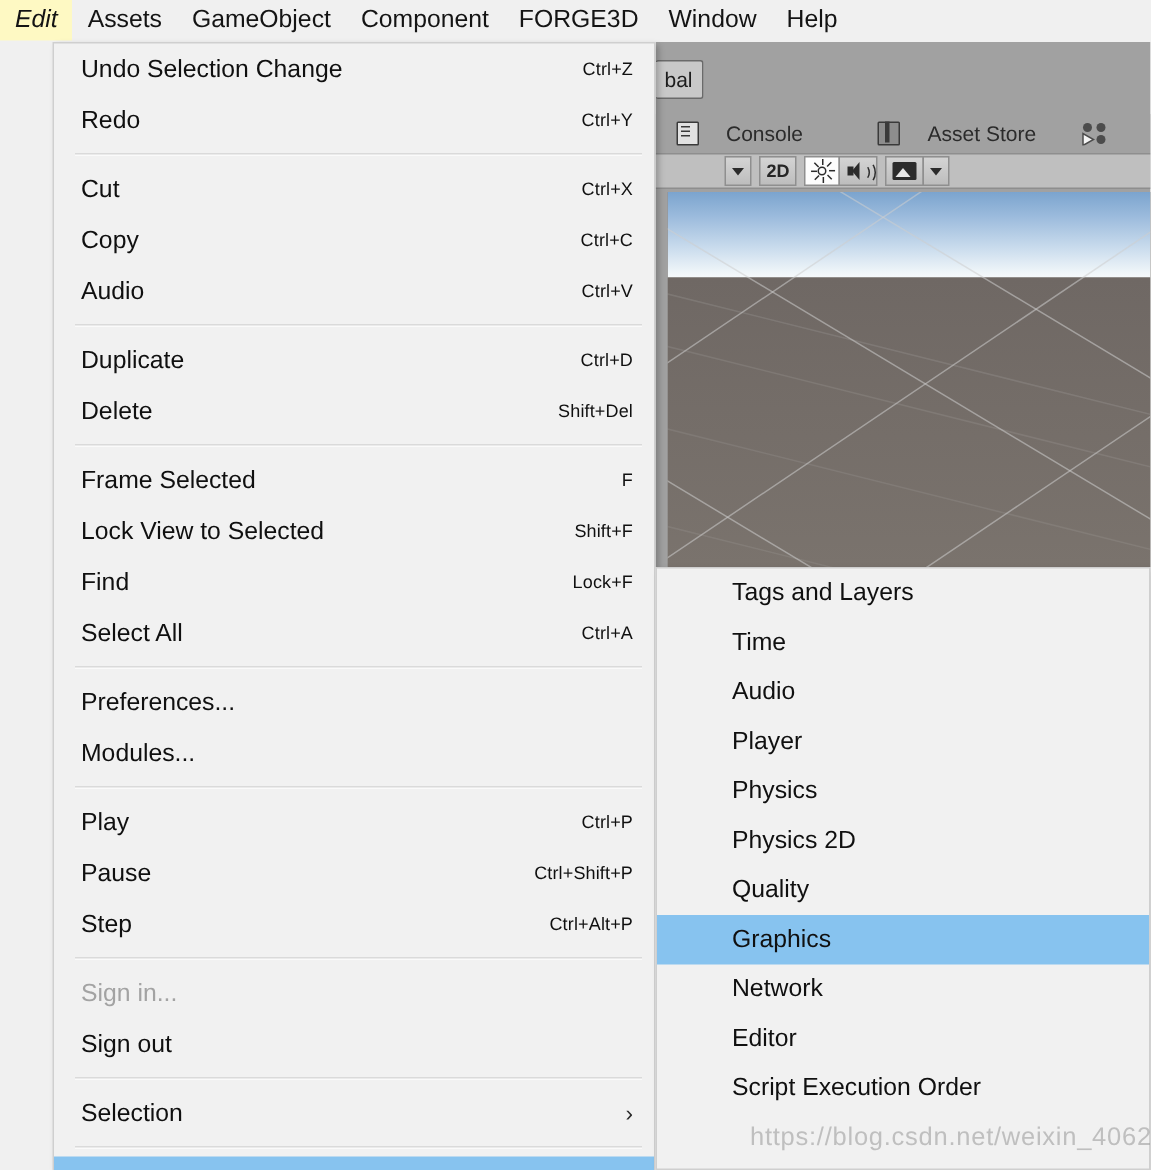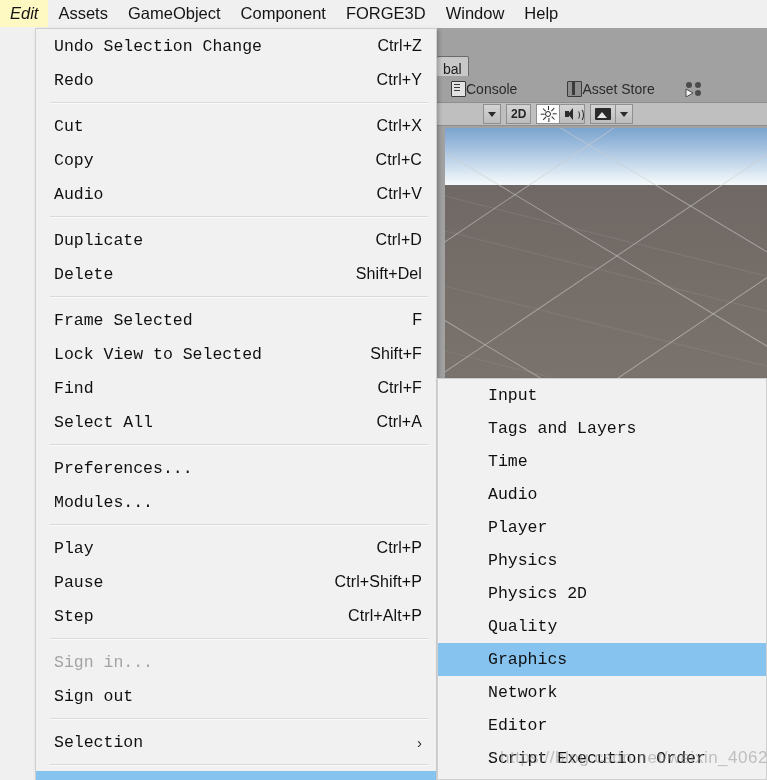--- a/index.html
+++ b/index.html
@@ -32,21 +32,21 @@
     left: 437px;
     top: 28px;
     width: 330px;
     height: 752px;
     background: #a1a1a1;
   }
 
   .global-tab {
     position: absolute;
     left: 437px;
-    top: 56px;
+    top: 40px;
     width: 32px;
     height: 26px;
     background: #c8c8c8;
     border: 1px solid #6a6a6a;
     border-radius: 2px;
     border-left: none;
     box-sizing: border-box;
     color: #1d1d1d;
     font-size: 14px;
     line-height: 24px;
@@ -62,21 +62,21 @@
     width: 330px;
     height: 26px;
     background: #a1a1a1;
     display: flex;
     align-items: center;
   }
 
   .panel-tab {
     display: flex;
     align-items: center;
-    gap: 0;
+    gap: 18px;
     height: 26px;
     padding: 0 10px 0 4px;
     font-size: 14px;
     color: #2b2b2b;
     white-space: nowrap;
   }
   .panel-tab.first { padding-left: 14px; }
 
   .tab-icon {
     display: inline-block;
@@ -307,25 +307,25 @@
     color: #101010;
     white-space: nowrap;
   }
   .menu-row.highlight {
     background: #87c3ef;
     align-items: center;
   }
   .menu-row.disabled {
     color: #a3a3a3;
   }
-  .menu-label { flex: 0 0 auto; font-family: Liberation Mono, monospace; }
+  .menu-label { flex: 0 0 auto; }
   .menu-spacer { flex: 1 1 auto; }
   .menu-shortcut {
     flex: 0 0 auto;
-    font-size: 16px;
+    font-size: 12px;
     color: #101010;
     letter-spacing: 0.1px;
   }
   .menu-arrow {
     flex: 0 0 auto;
     font-size: 15px;
     color: #2a2a2a;
     padding-left: 12px;
   }
   .menu-sep {
@@ -502,21 +502,21 @@
         <span class="menu-shortcut">F</span>
       </div>
       <div class="menu-row">
         <span class="menu-label">Lock View to Selected</span>
         <span class="menu-spacer"></span>
         <span class="menu-shortcut">Shift+F</span>
       </div>
       <div class="menu-row">
         <span class="menu-label">Find</span>
         <span class="menu-spacer"></span>
-        <span class="menu-shortcut">Ctrl+F</span>
+        <span class="menu-shortcut">Lock+F</span>
       </div>
       <div class="menu-row">
         <span class="menu-label">Select All</span>
         <span class="menu-spacer"></span>
         <span class="menu-shortcut">Ctrl+A</span>
       </div>
       <div class="menu-sep"></div>
       <div class="menu-row">
         <span class="menu-label">Preferences...</span>
         <span class="menu-spacer"></span>
@@ -559,23 +559,20 @@
       <div class="menu-sep"></div>
       <div class="menu-row highlight">
         <span class="menu-label">Project Settings</span>
         <span class="menu-spacer"></span>
         <span class="menu-arrow">›</span>
       </div>
     </div>
 
   <div class="menu-panel" id="projectsettings-submenu">
       <div class="menu-row">
-        <span class="menu-label">Input</span>
-      </div>
-      <div class="menu-row">
         <span class="menu-label">Tags and Layers</span>
       </div>
       <div class="menu-row">
         <span class="menu-label">Time</span>
       </div>
       <div class="menu-row">
         <span class="menu-label">Audio</span>
       </div>
       <div class="menu-row">
         <span class="menu-label">Player</span>

